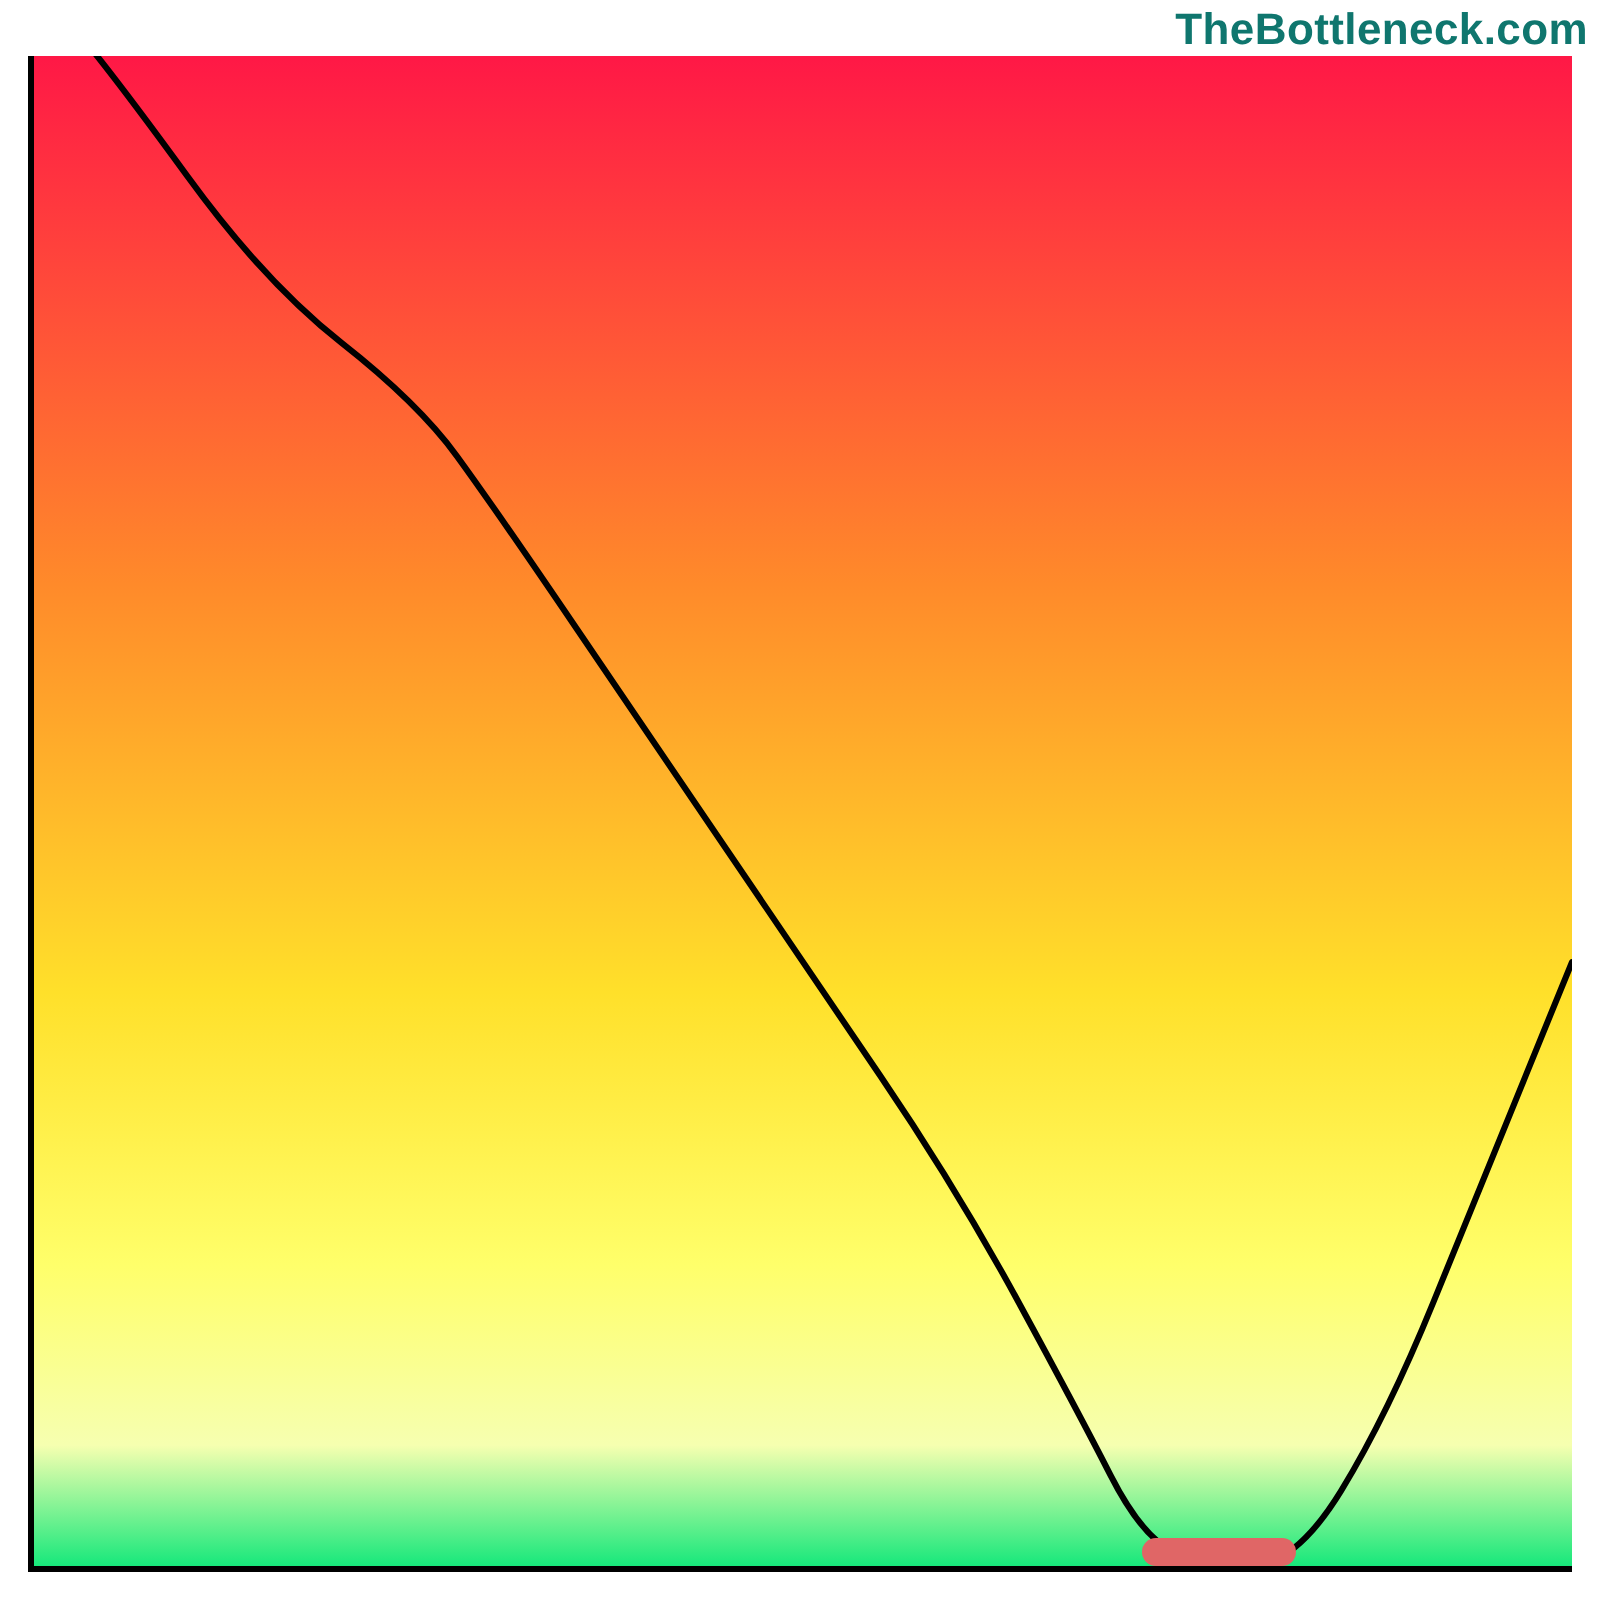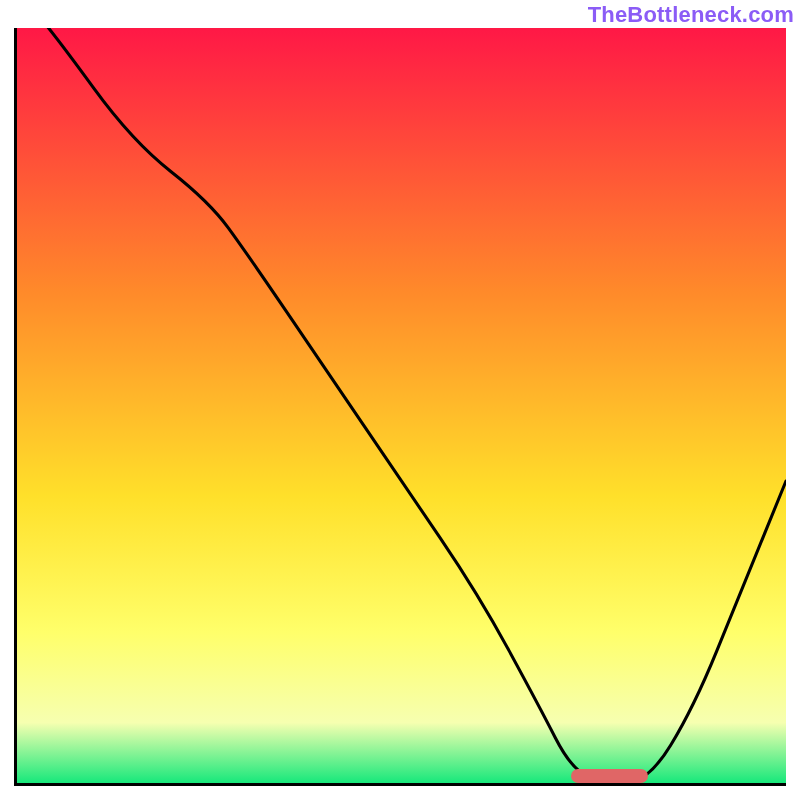--- a/index.html
+++ b/index.html
@@ -15,21 +15,21 @@
     width: 800px;
     height: 800px;
     background: #ffffff;
   }
   .watermark {
     position: absolute;
     top: 2px;
     right: 6px;
     font-size: 22px;
     font-weight: 600;
-    color: #8b5cf6;
+    color: #0f766e;
     letter-spacing: 0.2px;
   }
   .plot {
     position: absolute;
     left: 14px;
     top: 28px;
     width: 772px;
     height: 758px;
     box-sizing: border-box;
     border-left: 3px solid #000;

